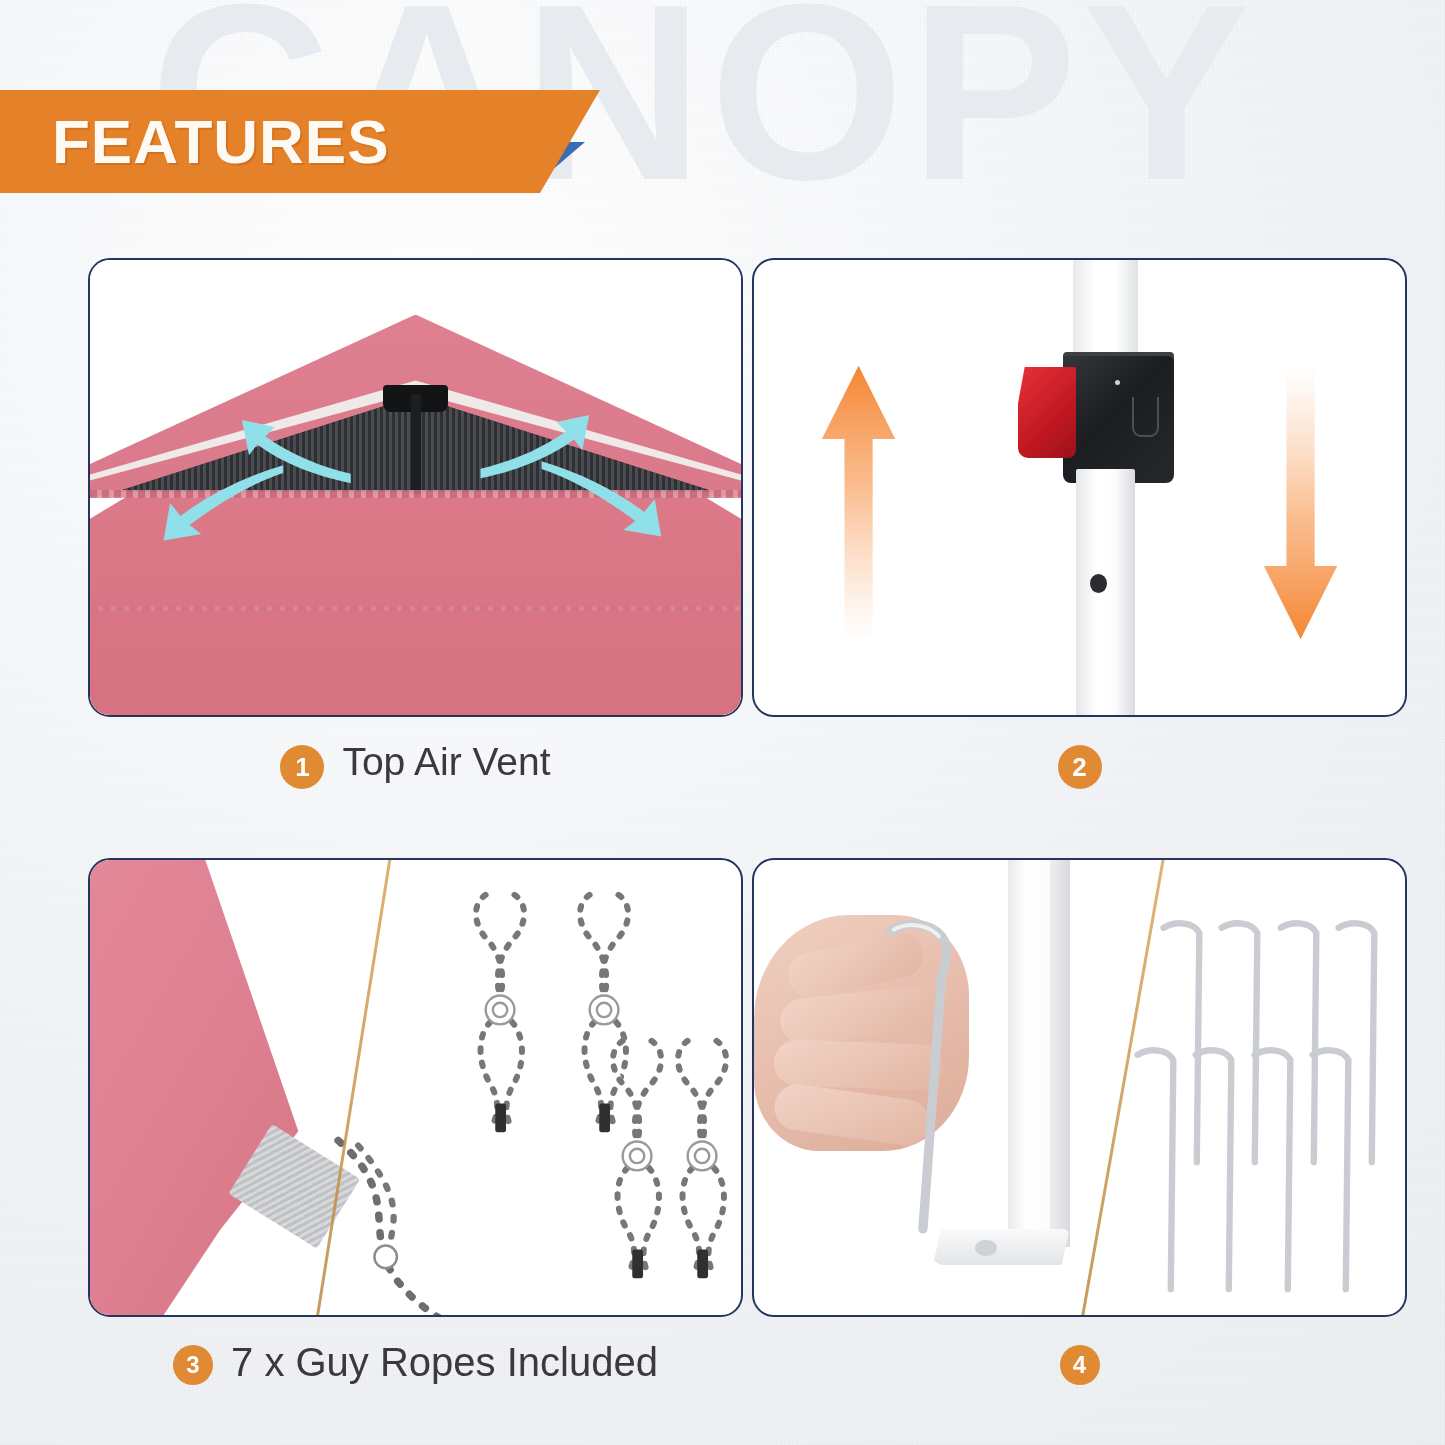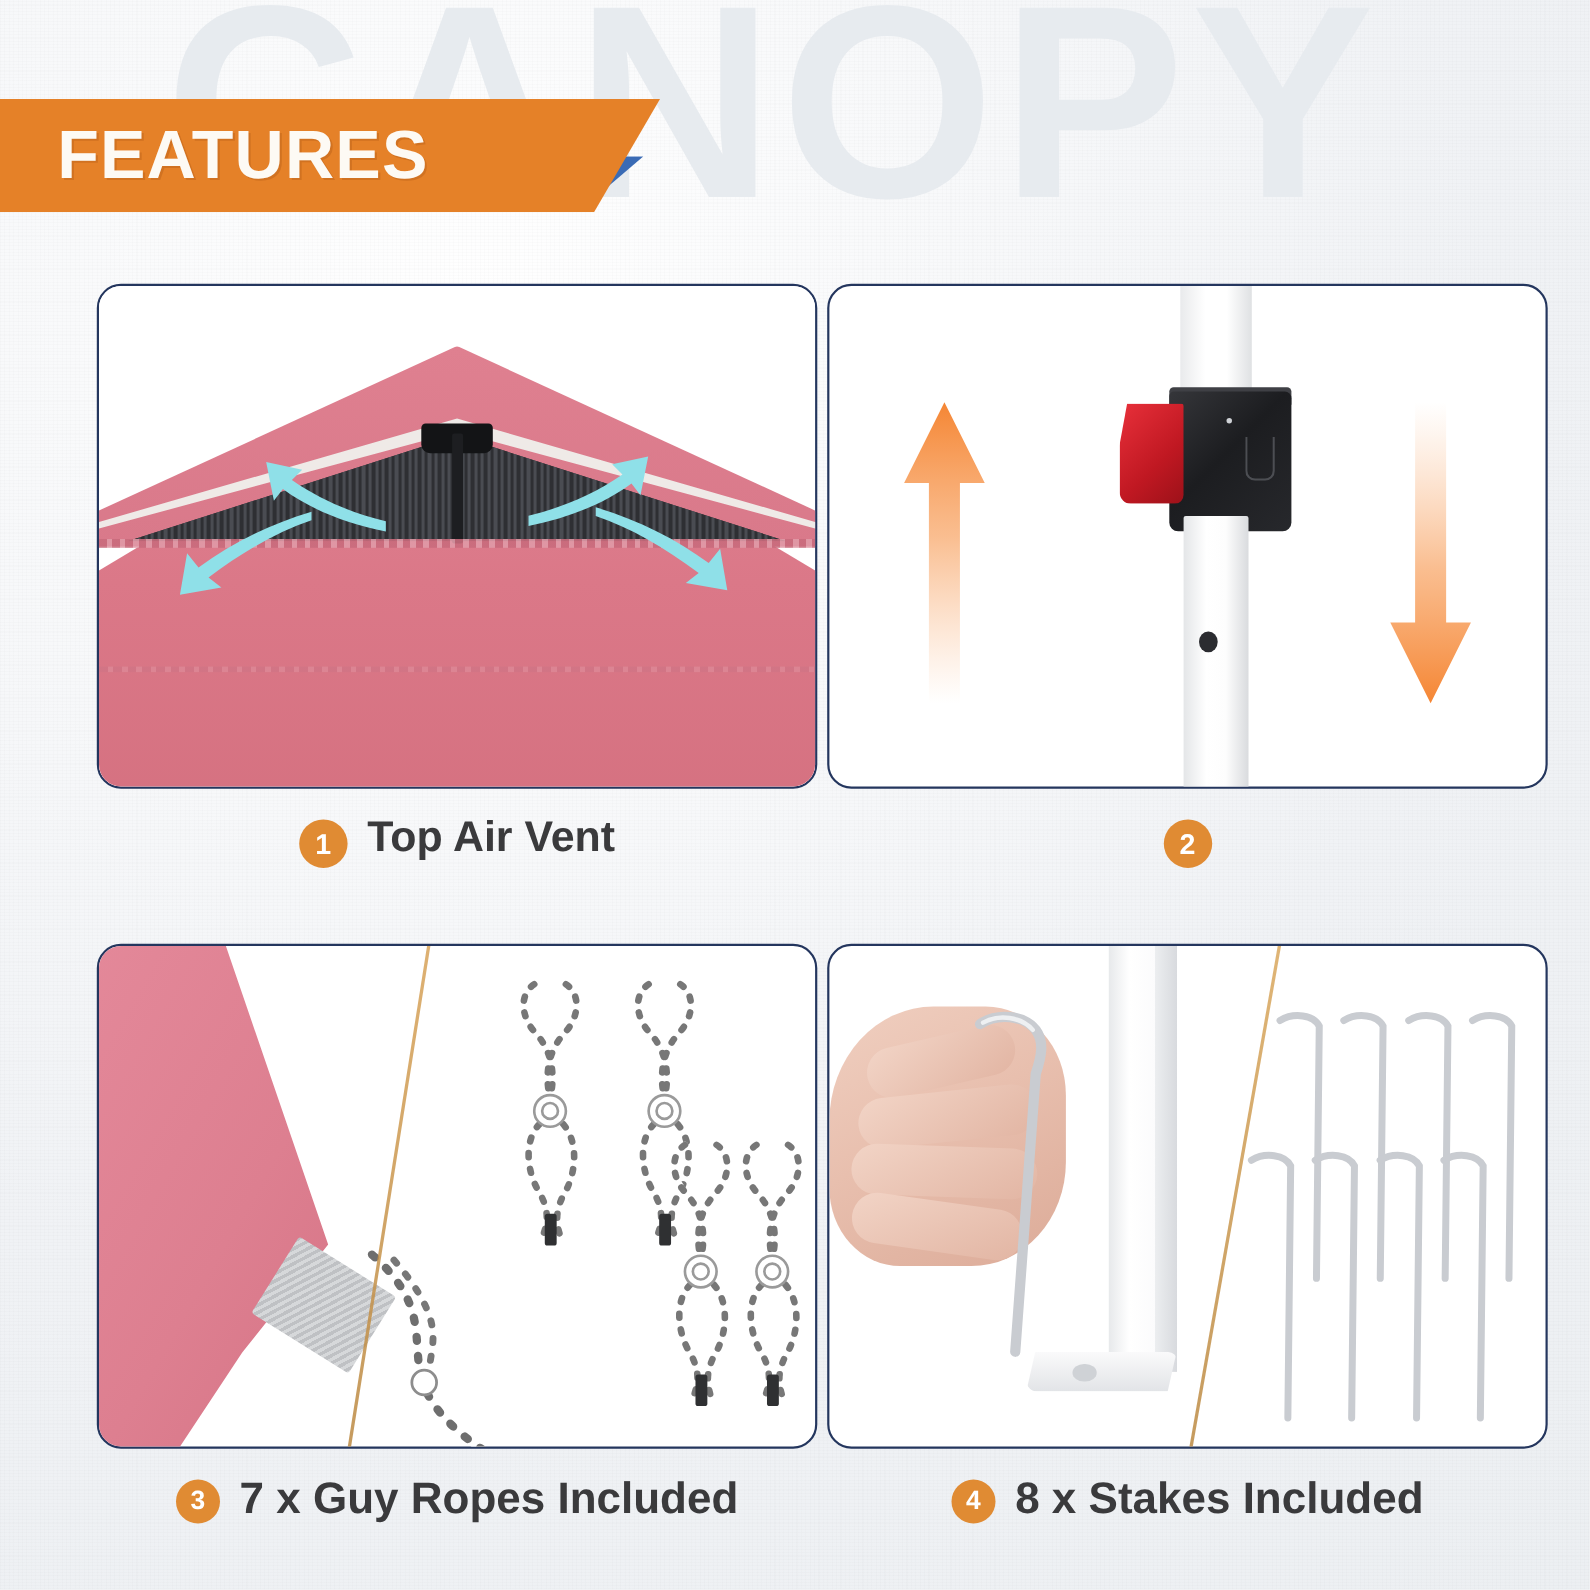--- a/index.html
+++ b/index.html
@@ -82,21 +82,21 @@
     flex:0 0 auto;
     width:44px;height:44px;border-radius:50%;
     background:#e08b33;
     color:#fff;font-size:26px;font-weight:bold;
     display:flex;align-items:center;justify-content:center;
     margin-top:6px;
   }
   .cap-text{
     color:#3a3a3c;
     font-size:39px;
-    font-weight:bold;
+    font-weight:normal;
     line-height:1.18;
     text-align:center;
     max-width:470px;
   }
   .cap-2 .cap-text{max-width:470px;}
   .cap-3 .badge, .cap-4 .badge{width:40px;height:40px;font-size:24px;}
   .cap-3 .cap-text, .cap-4 .cap-text{font-size:40px;}
 
   
   .p1{background:#ffffff;}
@@ -472,17 +472,16 @@
       </svg>
       <svg class="stake" style="left:76%;top:40%;width:8%;height:56%;" viewBox="0 0 40 200">
         <path d="M4 10 C14 4 28 6 32 14 L30 194" fill="none" stroke="#c9ccd1" stroke-width="5" stroke-linecap="round"></path>
       </svg>
       <svg class="stake" style="left:85%;top:40%;width:8%;height:56%;" viewBox="0 0 40 200">
         <path d="M4 10 C14 4 28 6 32 14 L30 194" fill="none" stroke="#c9ccd1" stroke-width="5" stroke-linecap="round"></path>
       </svg>
     </div>
     <div class="caption cap-4">
       <div class="badge">4</div>
-      <div class="cap-text">8 x Stakes Included</div>
     </div>
   </div>
 
 </div>
 
 </body></html>

